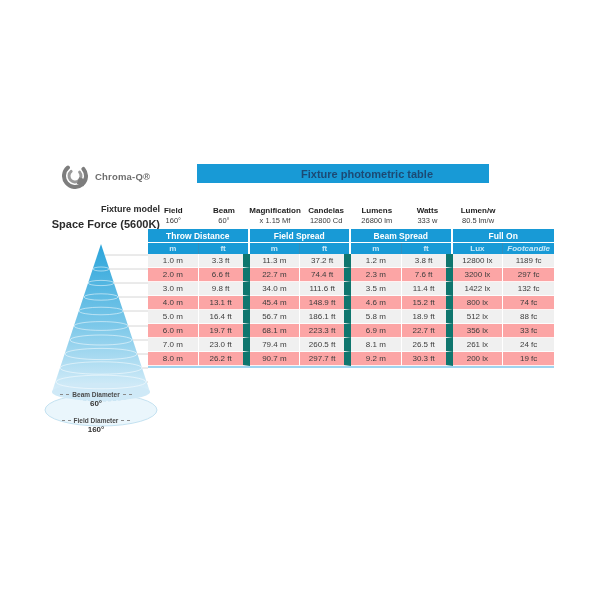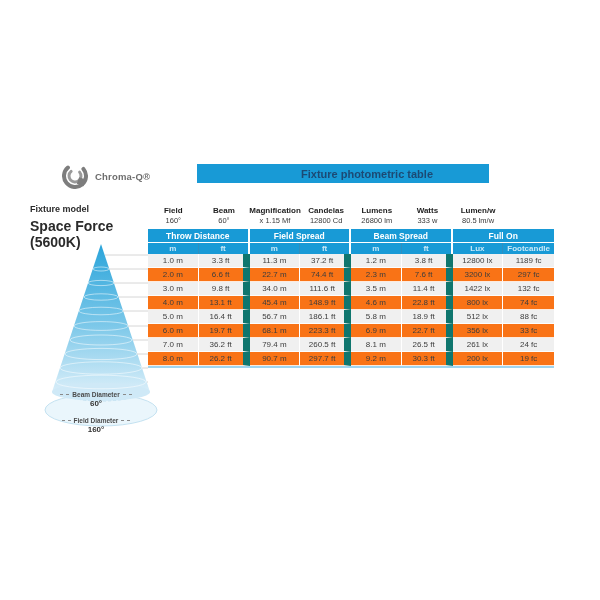--- a/index.html
+++ b/index.html
@@ -9,23 +9,23 @@
   
   .logo{position:absolute;left:62px;top:163px;display:flex;align-items:center;gap:7px;}
   .logo-text{font-size:9.5px;font-weight:bold;color:#6d6d6d;letter-spacing:.2px;}
 
   
   .titlebar{position:absolute;left:197px;top:164px;width:292px;height:19px;
     background:#189ad6;display:flex;align-items:center;justify-content:center;}
   .titlebar span{font-size:11px;font-weight:bold;color:#1c4a74;padding-left:48px;}
 
   
-  .fixture{position:absolute;left:30px;top:204px;width:130px;text-align:left;}
+  .fixture{position:absolute;left:30px;top:204px;width:130px;text-align:right;}
   .fixture .fm-label{font-size:9px;font-weight:bold;color:#2b2b2b;margin-bottom:4px;}
-  .fixture .fm-name{font-size:14px;font-weight:bold;color:#2b2b2b;}
+  .fixture .fm-name{font-size:11px;font-weight:bold;color:#2b2b2b;}
 
   
   .cone-wrap{position:absolute;left:36px;top:238px;width:130px;height:210px;}
   .diag-label{position:absolute;left:40px;width:112px;text-align:center;color:#4a4a4a;}
   .diag-sub{font-size:6.5px;font-weight:bold;display:flex;align-items:center;justify-content:center;gap:3px;}
   .diag-sub .dash{display:inline-block;width:9px;border-top:1px dashed #8a8a8a;height:0;}
   .diag-val{font-size:8px;font-weight:bold;color:#333;}
   #beam-label{top:391px;} #beam-value{top:399px;left:40px;width:112px;position:absolute;text-align:center;}
   #field-label{top:417px;} #field-value{top:425px;left:40px;width:112px;position:absolute;text-align:center;}
 
@@ -37,24 +37,24 @@
   .metric .m-label{font-size:8px;font-weight:bold;color:#1d1d1d;line-height:10px;}
   .metric .m-value{font-size:7.5px;color:#3a3a3a;line-height:9px;}
   .grouprow{height:13px;background:#ffffff;grid-column-gap:0;}
   .group{grid-column:span 2;background:#189ad6;display:flex;align-items:center;justify-content:center;
     font-size:8.5px;font-weight:bold;color:#ffffff;border-right:2px solid #ffffff;}
   .group:last-child{border-right:none;}
   .subrow{height:11px;margin-top:1px;}
   .subcell{background:#189ad6;display:flex;align-items:center;justify-content:center;
     font-size:8px;font-weight:bold;color:#c9e9f8;border-right:1px solid #2f8fc0;}
   .subcell:nth-child(2n){border-right:2px solid #ffffff;}
-  .subcell:last-child{border-right:none;}
+  .subcell:last-child{border-right:none;font-style:italic;}
   .datarow{height:14px;border-radius:7px;}
   .datarow.odd .cell{background:#f0f0f0;}
-  .datarow.even .cell{background:#f97316;}
+  .datarow.even .cell{background:#fca5a5;}
   .cell{display:flex;align-items:center;justify-content:center;font-size:8px;color:#3d3d3d;
     border-right:1px solid #ffffff;border-bottom:1px solid rgba(255,255,255,.85);}
   .cell:nth-child(2n){border-right:7px solid #0f766e;}
   .cell:last-child{border-right:none;}
   .table-bottom{height:2px;background:#9fd4ef;}
 </style>
 </head>
 <body>
 
 <div class="canvas">
@@ -210,21 +210,21 @@
           <div class="cell">11.4 ft</div>
           <div class="cell">1422 lx</div>
           <div class="cell">132 fc</div>
         </div>
         <div class="grid8 datarow even">
           <div class="cell">4.0 m</div>
           <div class="cell">13.1 ft</div>
           <div class="cell">45.4 m</div>
           <div class="cell">148.9 ft</div>
           <div class="cell">4.6 m</div>
-          <div class="cell">22.8 ft</div>
+          <div class="cell">15.2 ft</div>
           <div class="cell">800 lx</div>
           <div class="cell">74 fc</div>
         </div>
         <div class="grid8 datarow odd">
           <div class="cell">5.0 m</div>
           <div class="cell">16.4 ft</div>
           <div class="cell">56.7 m</div>
           <div class="cell">186.1 ft</div>
           <div class="cell">5.8 m</div>
           <div class="cell">18.9 ft</div>
@@ -236,21 +236,21 @@
           <div class="cell">19.7 ft</div>
           <div class="cell">68.1 m</div>
           <div class="cell">223.3 ft</div>
           <div class="cell">6.9 m</div>
           <div class="cell">22.7 ft</div>
           <div class="cell">356 lx</div>
           <div class="cell">33 fc</div>
         </div>
         <div class="grid8 datarow odd">
           <div class="cell">7.0 m</div>
-          <div class="cell">36.2 ft</div>
+          <div class="cell">23.0 ft</div>
           <div class="cell">79.4 m</div>
           <div class="cell">260.5 ft</div>
           <div class="cell">8.1 m</div>
           <div class="cell">26.5 ft</div>
           <div class="cell">261 lx</div>
           <div class="cell">24 fc</div>
         </div>
         <div class="grid8 datarow even">
           <div class="cell">8.0 m</div>
           <div class="cell">26.2 ft</div>

